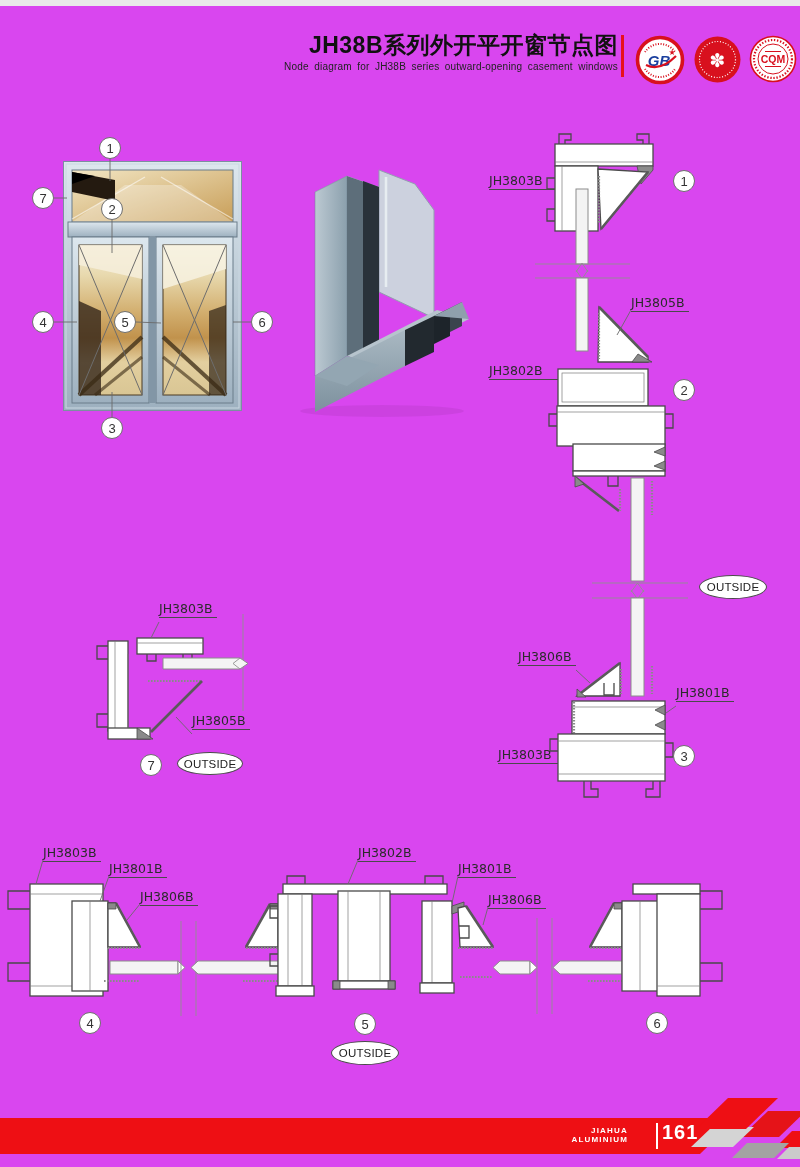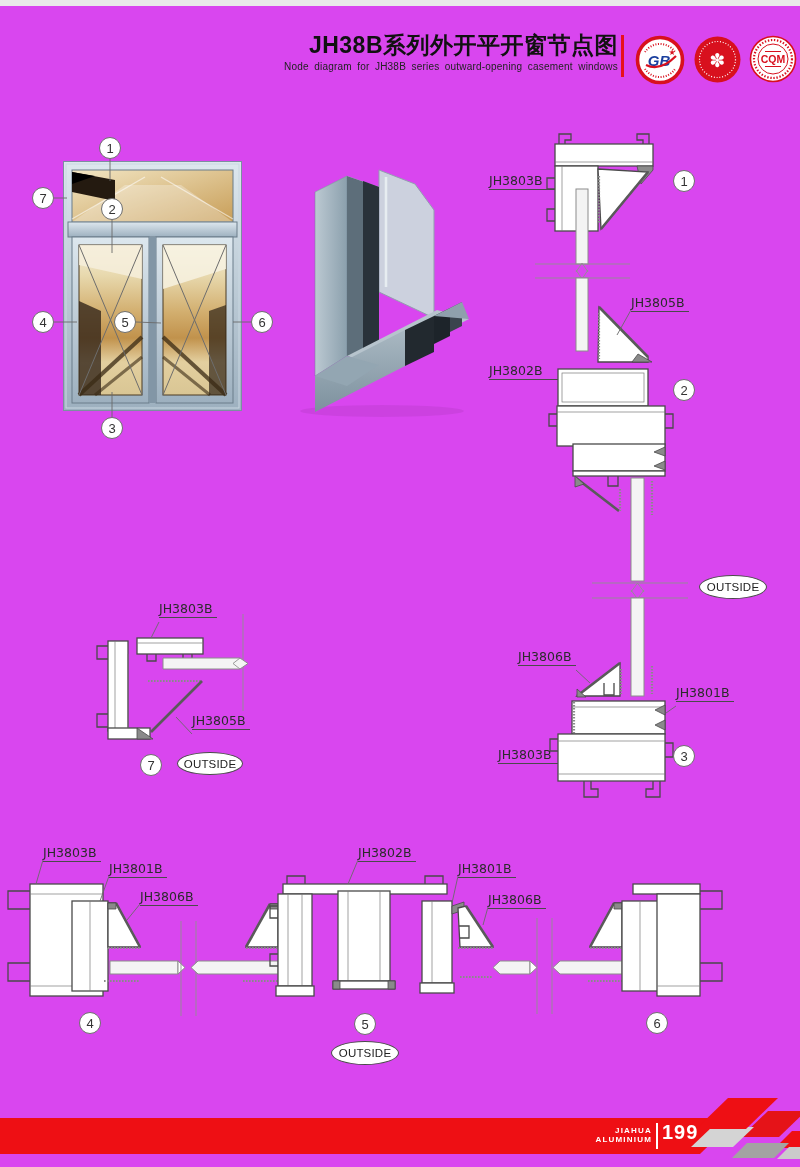--- a/index.html
+++ b/index.html
@@ -28,21 +28,21 @@
            background:#fff;display:flex;align-items:center;justify-content:center;
            font-size:13px;color:#333;box-sizing:border-box;}
   
   .plabel{position:absolute;font-size:12.5px;color:#2b2b2b;border-bottom:1.2px solid #4a4a4a;
           padding-bottom:1px;white-space:nowrap;font-family:"DejaVu Sans","Liberation Sans",sans-serif;}
   
   .outside{position:absolute;border:1.3px solid #4a4a4a;border-radius:50%;background:#fff;
            display:flex;align-items:center;justify-content:center;font-size:11.5px;color:#222;
            letter-spacing:.2px;box-sizing:border-box;}
   
-  .brand{position:absolute;left:555px;top:1120px;width:97px;text-align:right;color:#fff;
+  .brand{position:absolute;left:531px;top:1120px;width:97px;text-align:right;color:#fff;
          font-size:8px;font-weight:bold;letter-spacing:1.2px;line-height:9px;}
   .footer-divider{position:absolute;left:656px;top:1117px;width:2px;height:26px;background:#fff;}
   .pagenum{position:absolute;left:662px;top:1115px;color:#fff;font-size:20px;font-weight:bold;
            letter-spacing:1px;}
 </style>
 </head>
 <body>
 
 <div class="page">
 
@@ -390,15 +390,15 @@
     <polygon points="712,36 754,36 733,56 691,56" fill="#d4d4d4"></polygon>
     <polygon points="747,52 789,52 774,67 732,67" fill="#a3a3a3"></polygon>
     <polygon points="728,7 778,7 746,38 696,38" fill="#ee0f14"></polygon>
     <polygon points="789,56 813,56 801,68 777,68" fill="#cbcbcb"></polygon>
   </svg>
   <div class="brand">
     <div>JIAHUA</div>
     <div>ALUMINIUM</div>
   </div>
   <div class="footer-divider"></div>
-  <div class="pagenum">199</div>
+  <div class="pagenum">161</div>
 
 </div>
 
 </body></html>

